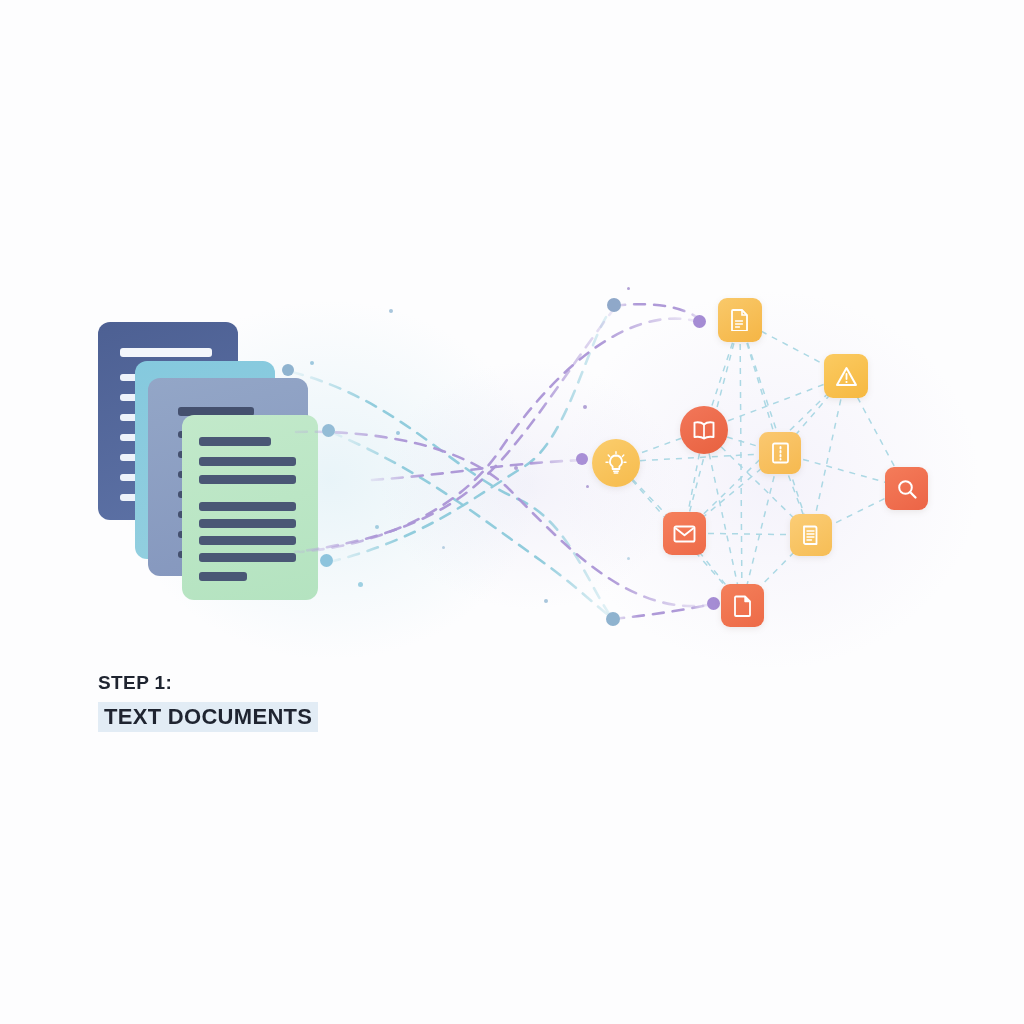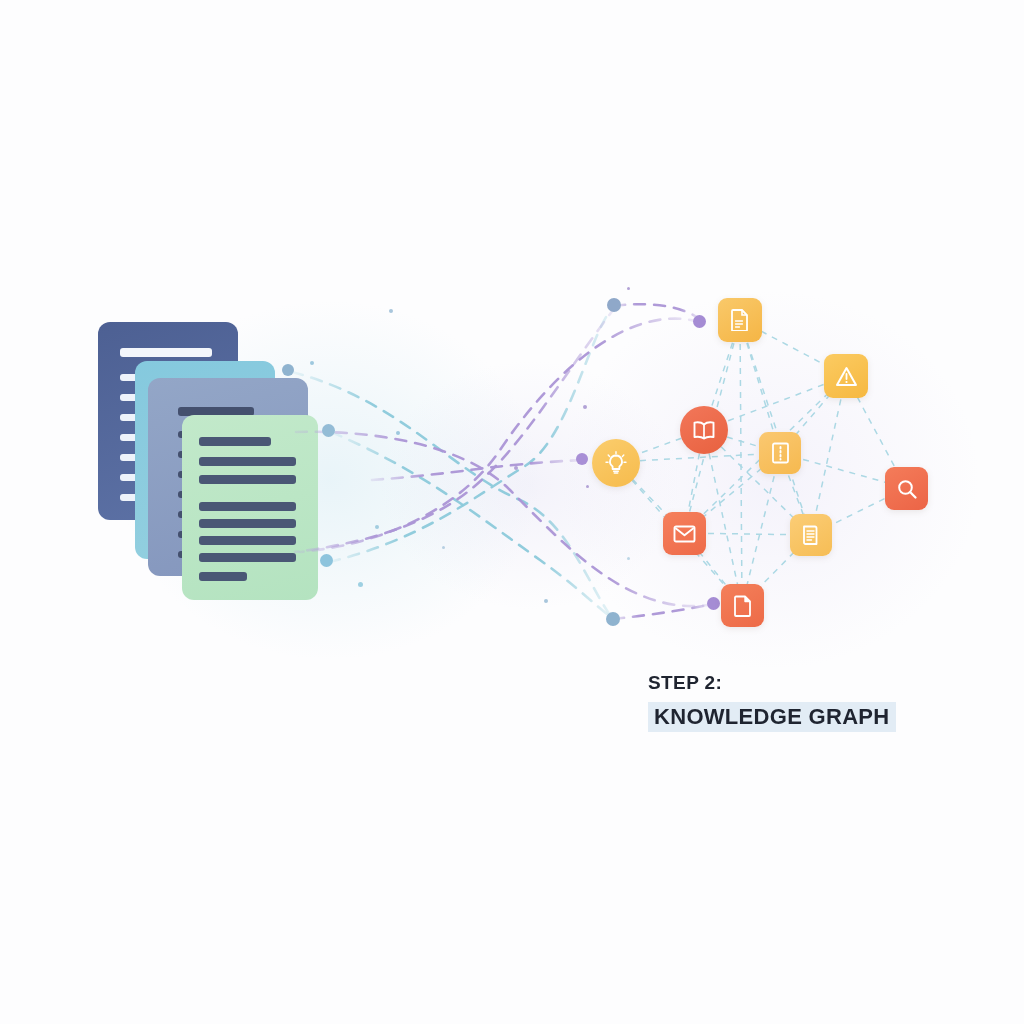--- a/index.html
+++ b/index.html
@@ -301,19 +301,19 @@
 
   <div class="node sq" style="left:721px;top:584px;width:43px;height:43px;background:linear-gradient(150deg,#f4805b,#ed6a47);">
     <span>
       <svg width="20" height="22" viewBox="0 0 20 22">
         <path d="M3 1.5 h9 l5 5 v13.5 a1 1 0 0 1 -1 1 H3 a1 1 0 0 1 -1 -1 V2.5 a1 1 0 0 1 1 -1z" fill="none" stroke="#ffffff" stroke-width="1.8" stroke-linejoin="round"></path>
         <path d="M12 1.5 v5 h5" fill="#ffffff" stroke="#ffffff" stroke-width="1.4" stroke-linejoin="round"></path>
       </svg>
     </span>
   </div>
 
-
-  <div class="caption cap-2">
-    <span class="step">STEP 2:</span>
-    <span class="title">KNOWLEDGE GRAPH</span>
-  </div>
+  <div class="caption cap-1">
+    <span class="step">STEP 1:</span>
+    <span class="title">TEXT DOCUMENTS</span>
+  </div>
+
 
 </div>
 
 </body></html>

